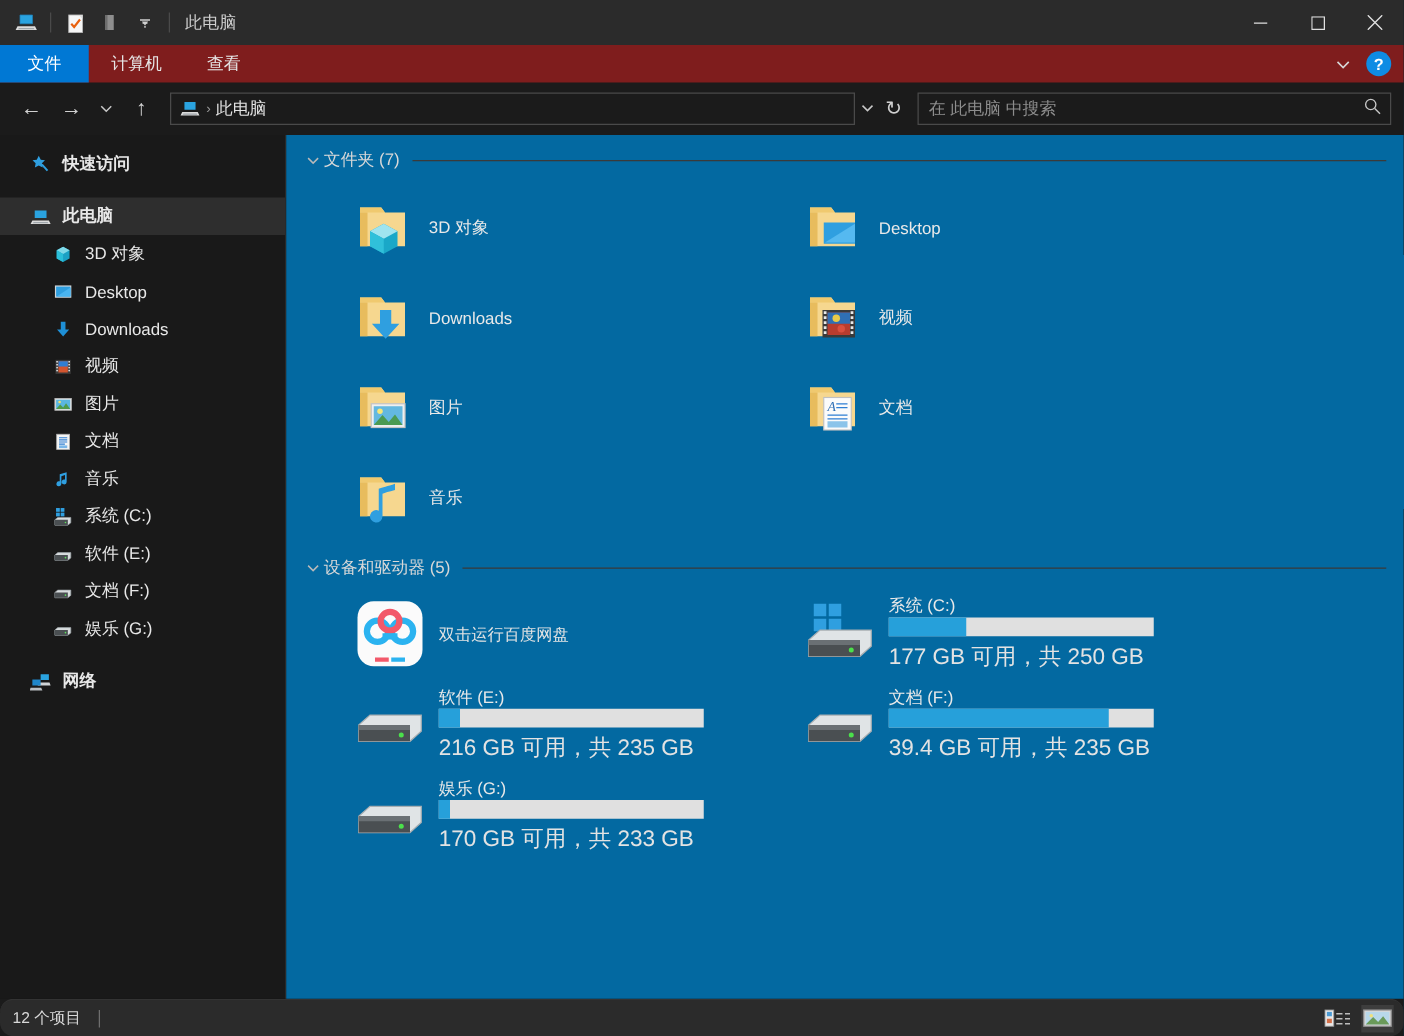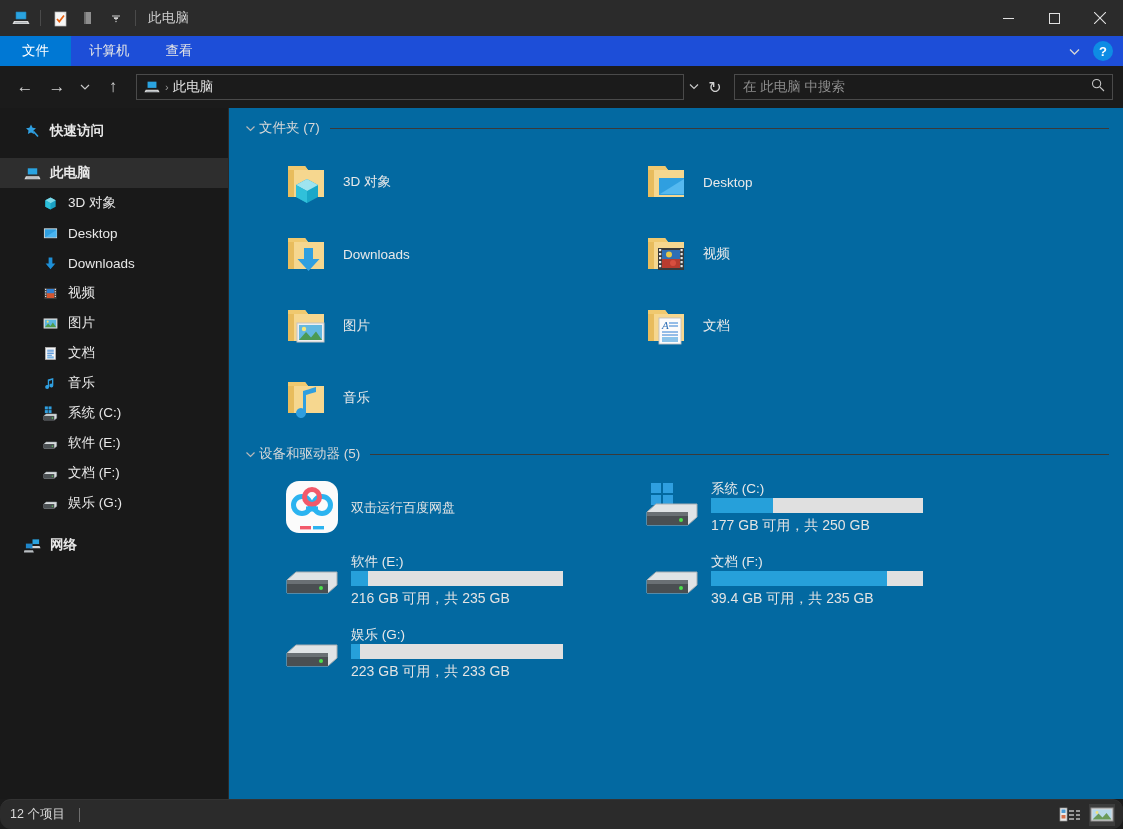--- a/index.html
+++ b/index.html
@@ -26,21 +26,21 @@
     color: #cfcfcf; font-size: 13.5px; margin-left: 8px; letter-spacing: .3px;
   }
   .win-controls { position: absolute; right: 0; top: 0; display: flex; height: 36px; }
   .win-btn {
     width: 46px; height: 36px; display: flex; align-items: center; justify-content: center;
     color: #d8d8d8;
   }
 
   
   .ribbon {
-    height: 30px; flex: 0 0 30px; background: #1d4ed8; display: flex; align-items: flex-end;
+    height: 30px; flex: 0 0 30px; background: #7f1d1d; display: flex; align-items: flex-end;
     position: relative;
   }
   .tab {
     display: flex; align-items: center; justify-content: center;
     padding: 0 18px; font-size: 13.5px; color: #e6e6e6; height: 30px;
   }
   .tab.file { background: #0078d4; color: #fff; padding: 0 22px; font-weight: 400; }
   .ribbon-right { position: absolute; right: 6px; top: 0; height: 30px; display: flex; align-items: center; gap: 8px; }
   .chev-btn { width: 22px; height: 22px; display: flex; align-items: center; justify-content: center; color: #d6d6d6; }
   .help-btn {
@@ -109,21 +109,21 @@
   .tile-sub { color: #e4e4e4; font-size: 13px; margin-top: 2px; }
 
   .drive-grid { display: flex; flex-wrap: wrap; padding-top: 2px; }
   .drive-tile { width: 360px; height: 73px; display: flex; align-items: center; padding-left: 40px; }
   .drive-tile.app { padding-left: 40px; }
   .drive-icon { width: 62px; flex: 0 0 62px; display: flex; align-items: center; justify-content: center; margin-right: 8px; }
   .drive-info { width: 212px; }
   .drive-name { color: #e9e9e9; font-size: 13.5px; margin-bottom: 3px; }
   .bar-track { width: 212px; height: 15px; background: #e0e0e0; }
   .bar-fill { height: 15px; background: #26a0da; }
-  .drive-free { color: #e3e3e3; font-size: 14px; margin-top: 4px; }
+  .drive-free { color: #e3e3e3; font-size: 18px; margin-top: 4px; }
 
   
   .statusbar {
     height: 30px; flex: 0 0 30px; background: #2b2b2b; border-top: 1px solid #333;
     display: flex; align-items: center; padding: 0 10px; position: relative; border-radius: 11px;
   }
   .status-text { color: #d9d9d9; font-size: 12.5px; }
   .status-sep { width: 1px; height: 14px; background: #6e6e6e; margin-left: 14px; }
   .view-btns { position: absolute; right: 8px; display: flex; align-items: center; gap: 6px; }
   .view-btn { width: 26px; height: 22px; display: flex; align-items: center; justify-content: center; }
@@ -638,21 +638,21 @@
               <path d="M4 26h41v13H4z" fill="#4a4f52"></path>
               <path d="M4 26h41v4H4z" fill="#6a7074"></path>
               <circle cx="38" cy="34" r="2" fill="#4be04b"></circle>
             </svg>
           </span>
           <span class="drive-info">
             <span class="drive-name">娱乐 (G:)</span>
             <span class="bar-track" style="display:block">
               <span class="bar-fill" style="display:block;width:4.3%"></span>
             </span>
-            <span class="drive-free" style="display:block">223 GB 可用，共 233 GB</span>
+            <span class="drive-free" style="display:block">170 GB 可用，共 233 GB</span>
           </span>
         </div>
 
       </div>
     </div>
   </div>
 
   <div class="statusbar">
     <span class="status-text">12 个项目</span>
     <span class="status-sep"></span>

